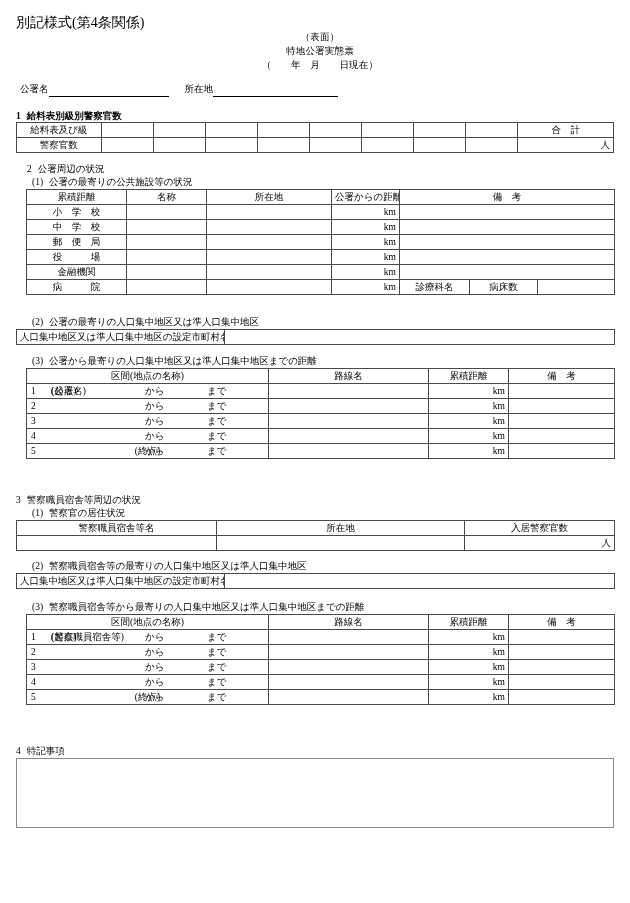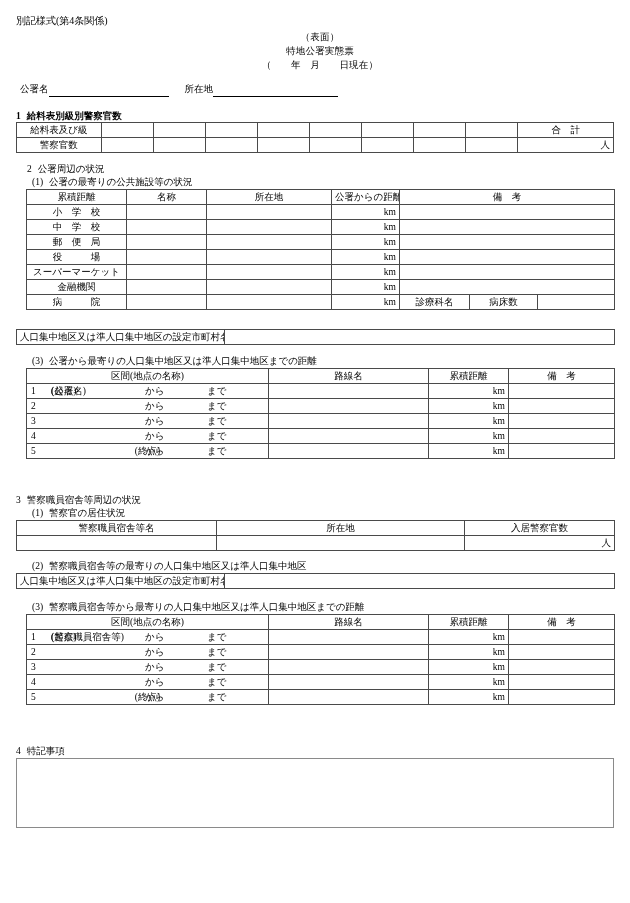--- a/index.html
+++ b/index.html
@@ -21,21 +21,21 @@
     width: 630px;
     height: 903px;
     padding: 0;
   }
 
   
   .form-code {
     position: absolute;
     left: 16px;
     top: 14px;
-    font-size: 10px;
+    font-size: 14px;
     white-space: nowrap;
   }
   .title-block {
     position: absolute;
     left: 0;
     top: 30px;
     width: 630px;
     text-align: center;
     line-height: 14px;
   }
@@ -233,45 +233,41 @@
         <td colspan="3"></td>
       </tr>
       <tr>
         <td class="c">役　　　場</td>
         <td></td>
         <td></td>
         <td class="km-cell">km</td>
         <td colspan="3"></td>
       </tr>
       <tr>
-        <td class="c">スーパーマーケット</td>
-        <td></td>
-        <td></td>
-        <td class="km-cell">km</td>
-        <td colspan="3"></td>
-      </tr>
-      <tr>
         <td class="c">金融機関</td>
         <td></td>
         <td></td>
         <td class="km-cell">km</td>
         <td colspan="3"></td>
       </tr>
       <tr>
         <td class="c">病　　　院</td>
         <td></td>
         <td></td>
         <td class="km-cell">km</td>
         <td class="c">診療科名</td>
         <td class="c">病床数</td>
         <td></td>
       </tr>
     </tbody>
   </table>
 
+  <div class="sec sub" style="left:16px; top:316px;">
+    <span class="sec-num">(2)</span><span>公署の最寄りの人口集中地区又は準人口集中地区</span>
+  </div>
 
   <table class="grid" id="t3" style="left:16px; top:329px; width:598px;">
     <colgroup>
         <col style="width:208px">
         <col style="width:390px">
       </colgroup>
     <tbody>
       <tr>
         <td class="c">人口集中地区又は準人口集中地区の設定市町村名</td>
         <td></td>

